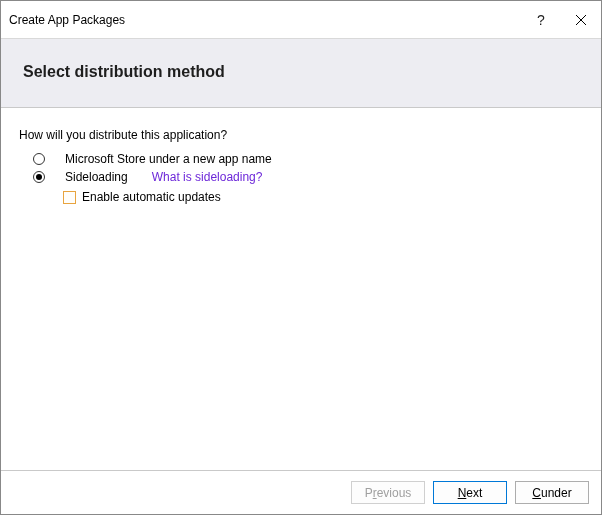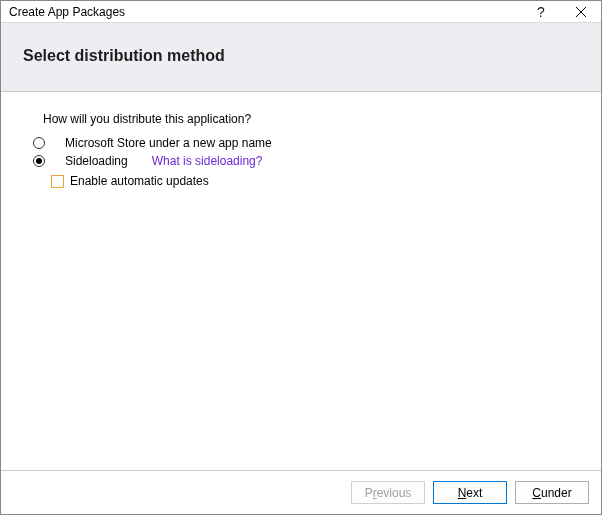--- a/index.html
+++ b/index.html
@@ -12,21 +12,21 @@
       height: 515px;
       border: 1px solid #888;
       display: flex;
       flex-direction: column;
       color: #000;
     }
     
     .titlebar {
       display: flex;
       align-items: center;
-      height: 22px;
+      height: 38px;
       padding: 0 0 0 8px;
       border-bottom: 1px solid #d9d9d9;
     }
     .titlebar-title {
       flex: 1;
       font-size: 12px;
     }
     .titlebar-btn {
       width: 40px;
       height: 30px;
@@ -49,21 +49,20 @@
       font-weight: 700;
       color: #1e1e1e;
     }
     
     .content {
       flex: 1;
       padding: 20px 18px;
     }
     .question {
       margin-bottom: 10px;
-      margin-left: 24px;
     }
     .opt-row {
       display: flex;
       align-items: center;
       gap: 20px;
       margin: 4px 0 4px 14px;
     }
     .radio {
       width: 12px;
       height: 12px;
@@ -83,21 +82,21 @@
     }
     .link {
       color: #6d28d9;
       margin-left: 4px;
       cursor: pointer;
     }
     .sub-row {
       display: flex;
       align-items: center;
       gap: 6px;
-      margin: 6px 0 0 32px;
+      margin: 6px 0 0 44px;
     }
     .checkbox {
       width: 13px;
       height: 13px;
       border: 1px solid #e8a43f;
       background: #fffefb;
       flex-shrink: 0;
     }
     
     .footer {

